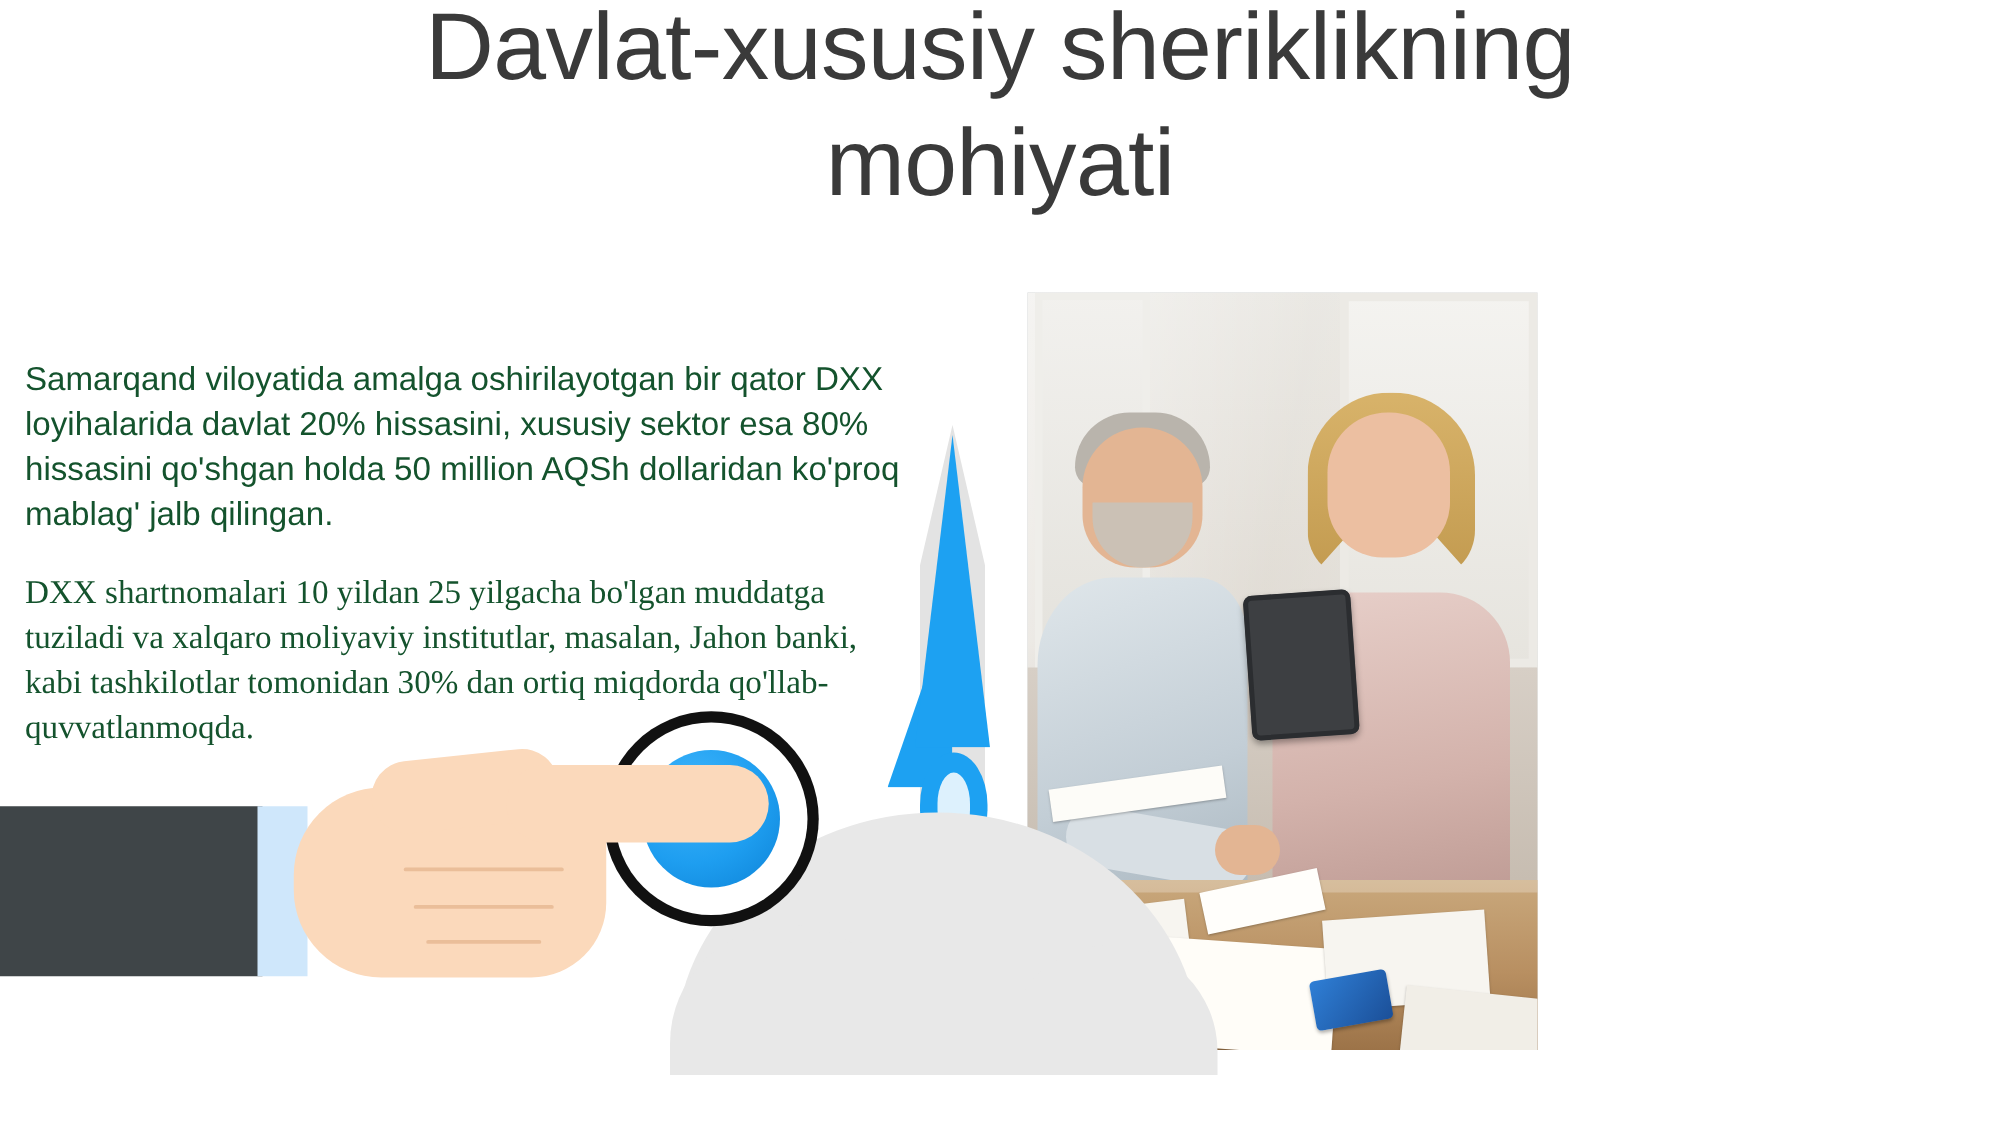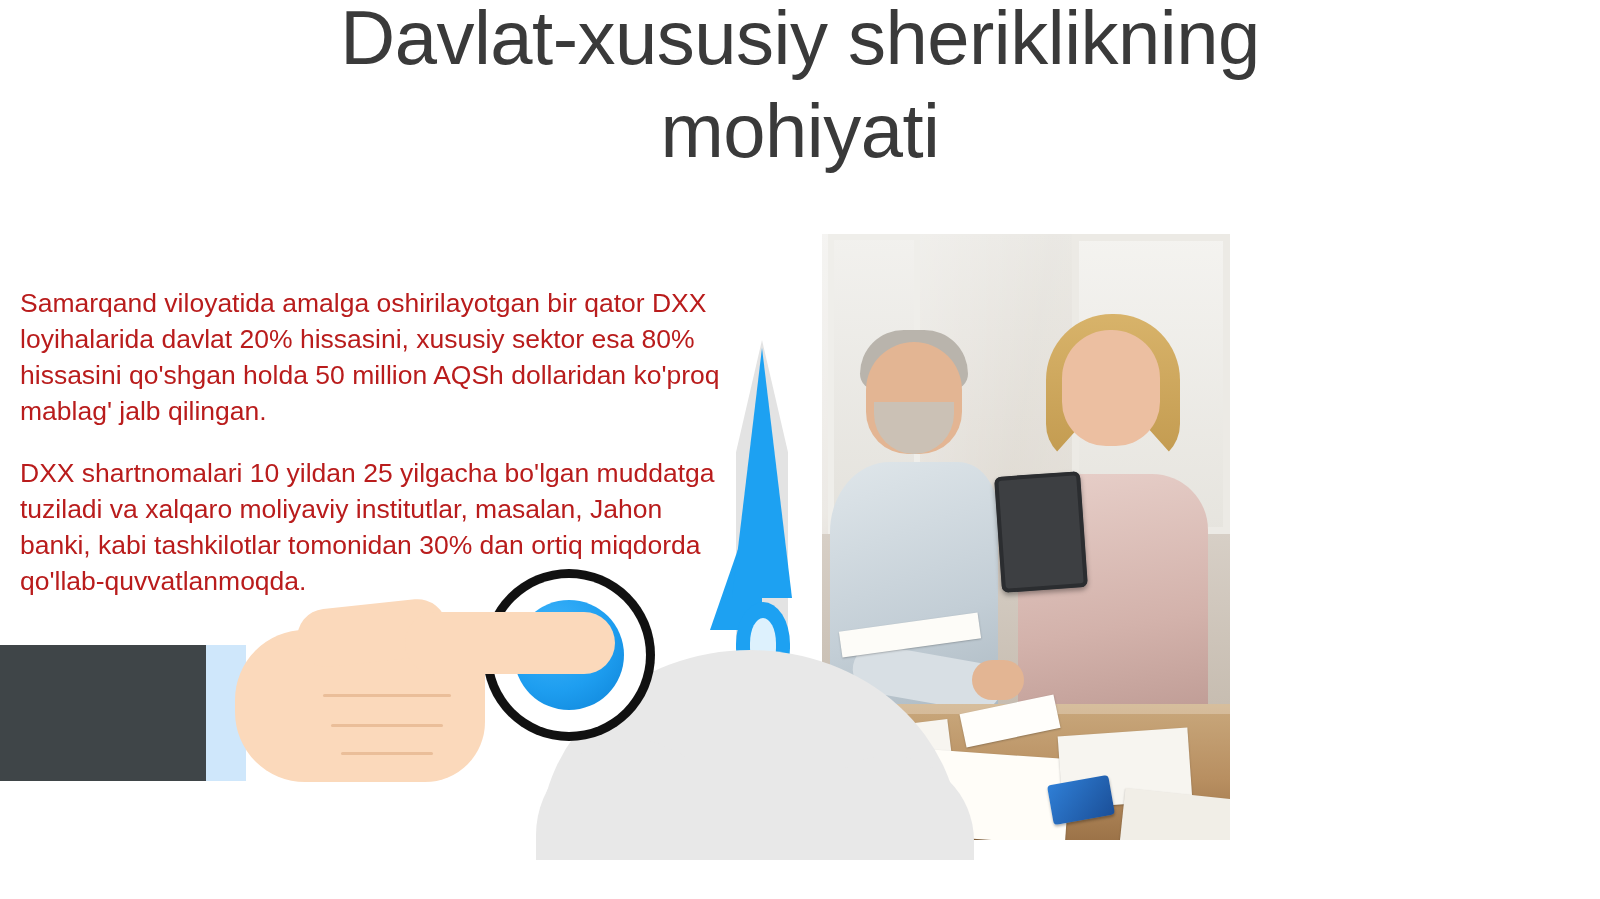--- a/index.html
+++ b/index.html
@@ -39,27 +39,27 @@
   }
 
   
   .body-text {
     position: absolute;
     left: 20px;
     top: 285px;
     width: 700px;
     font-size: 26.5px;
     line-height: 1.36;
-    color: #b91c1c;
+    color: #14532d;
   }
   .body-text p {
     margin: 0 0 26px 0;
     white-space: pre-line;
   }
-  .body-text p:last-child { margin-bottom: 0; }
+  .body-text p:last-child { margin-bottom: 0; font-family: Liberation Serif, serif; }
 
   
   .photo-frame {
     position: absolute;
     left: 822px;
     top: 234px;
     width: 408px;
     height: 606px;
     overflow: hidden;
     background: #cfd3d6;

